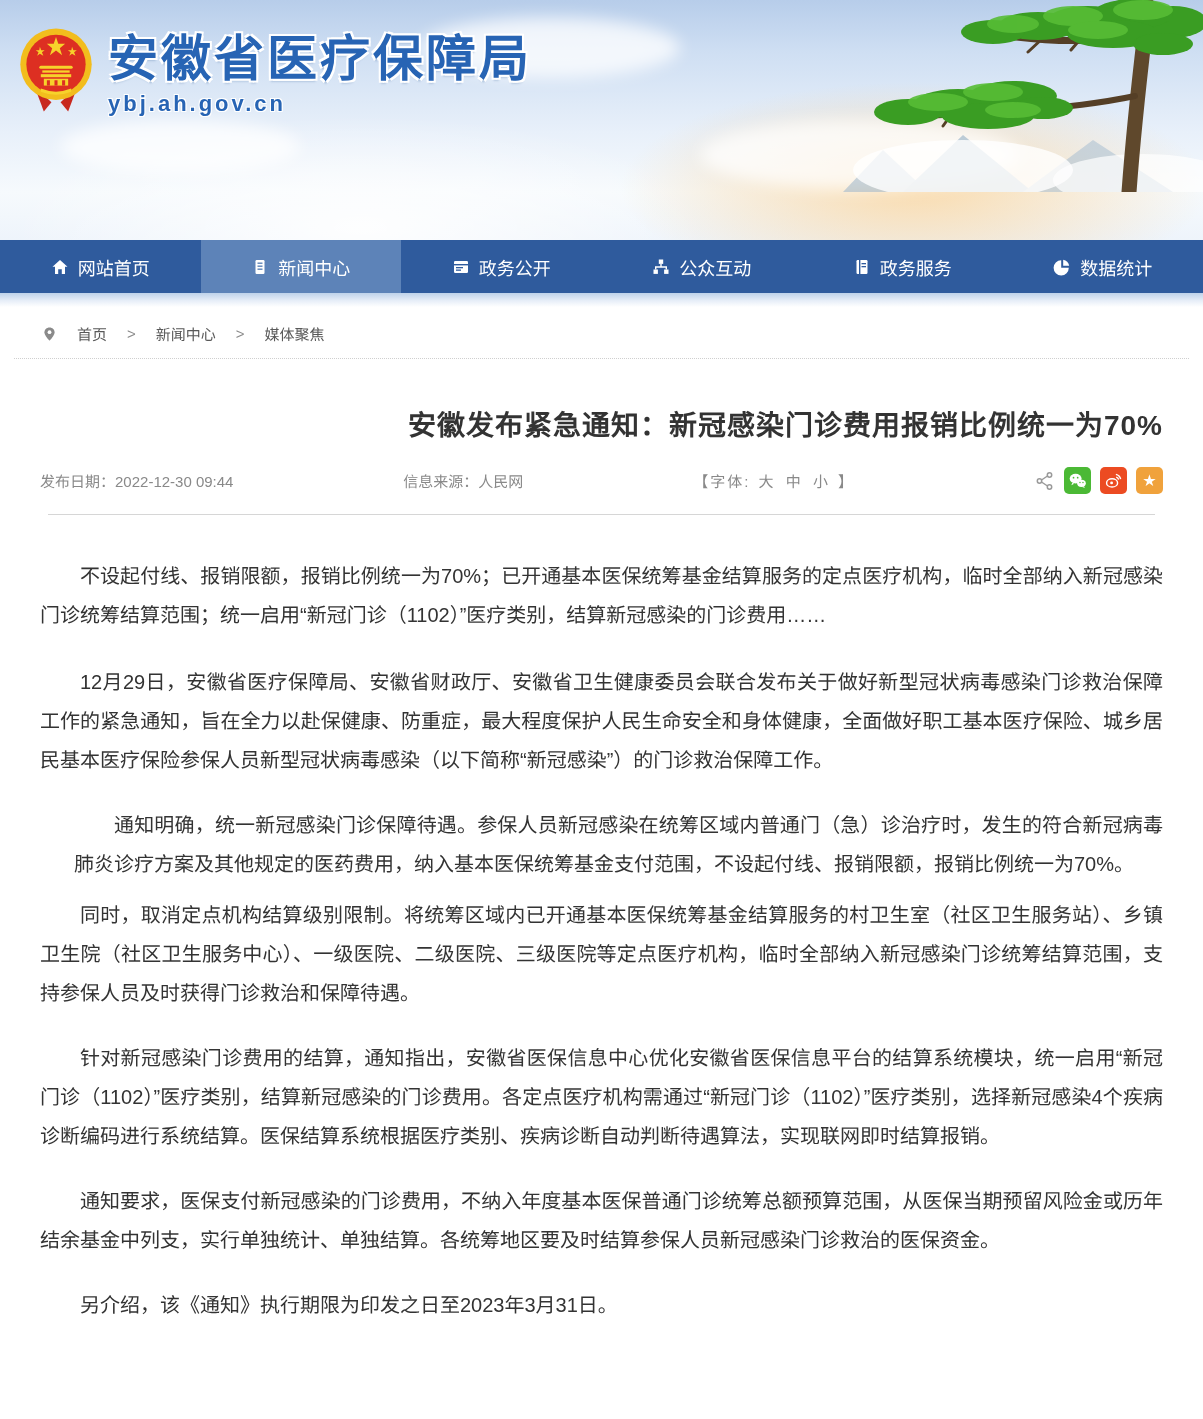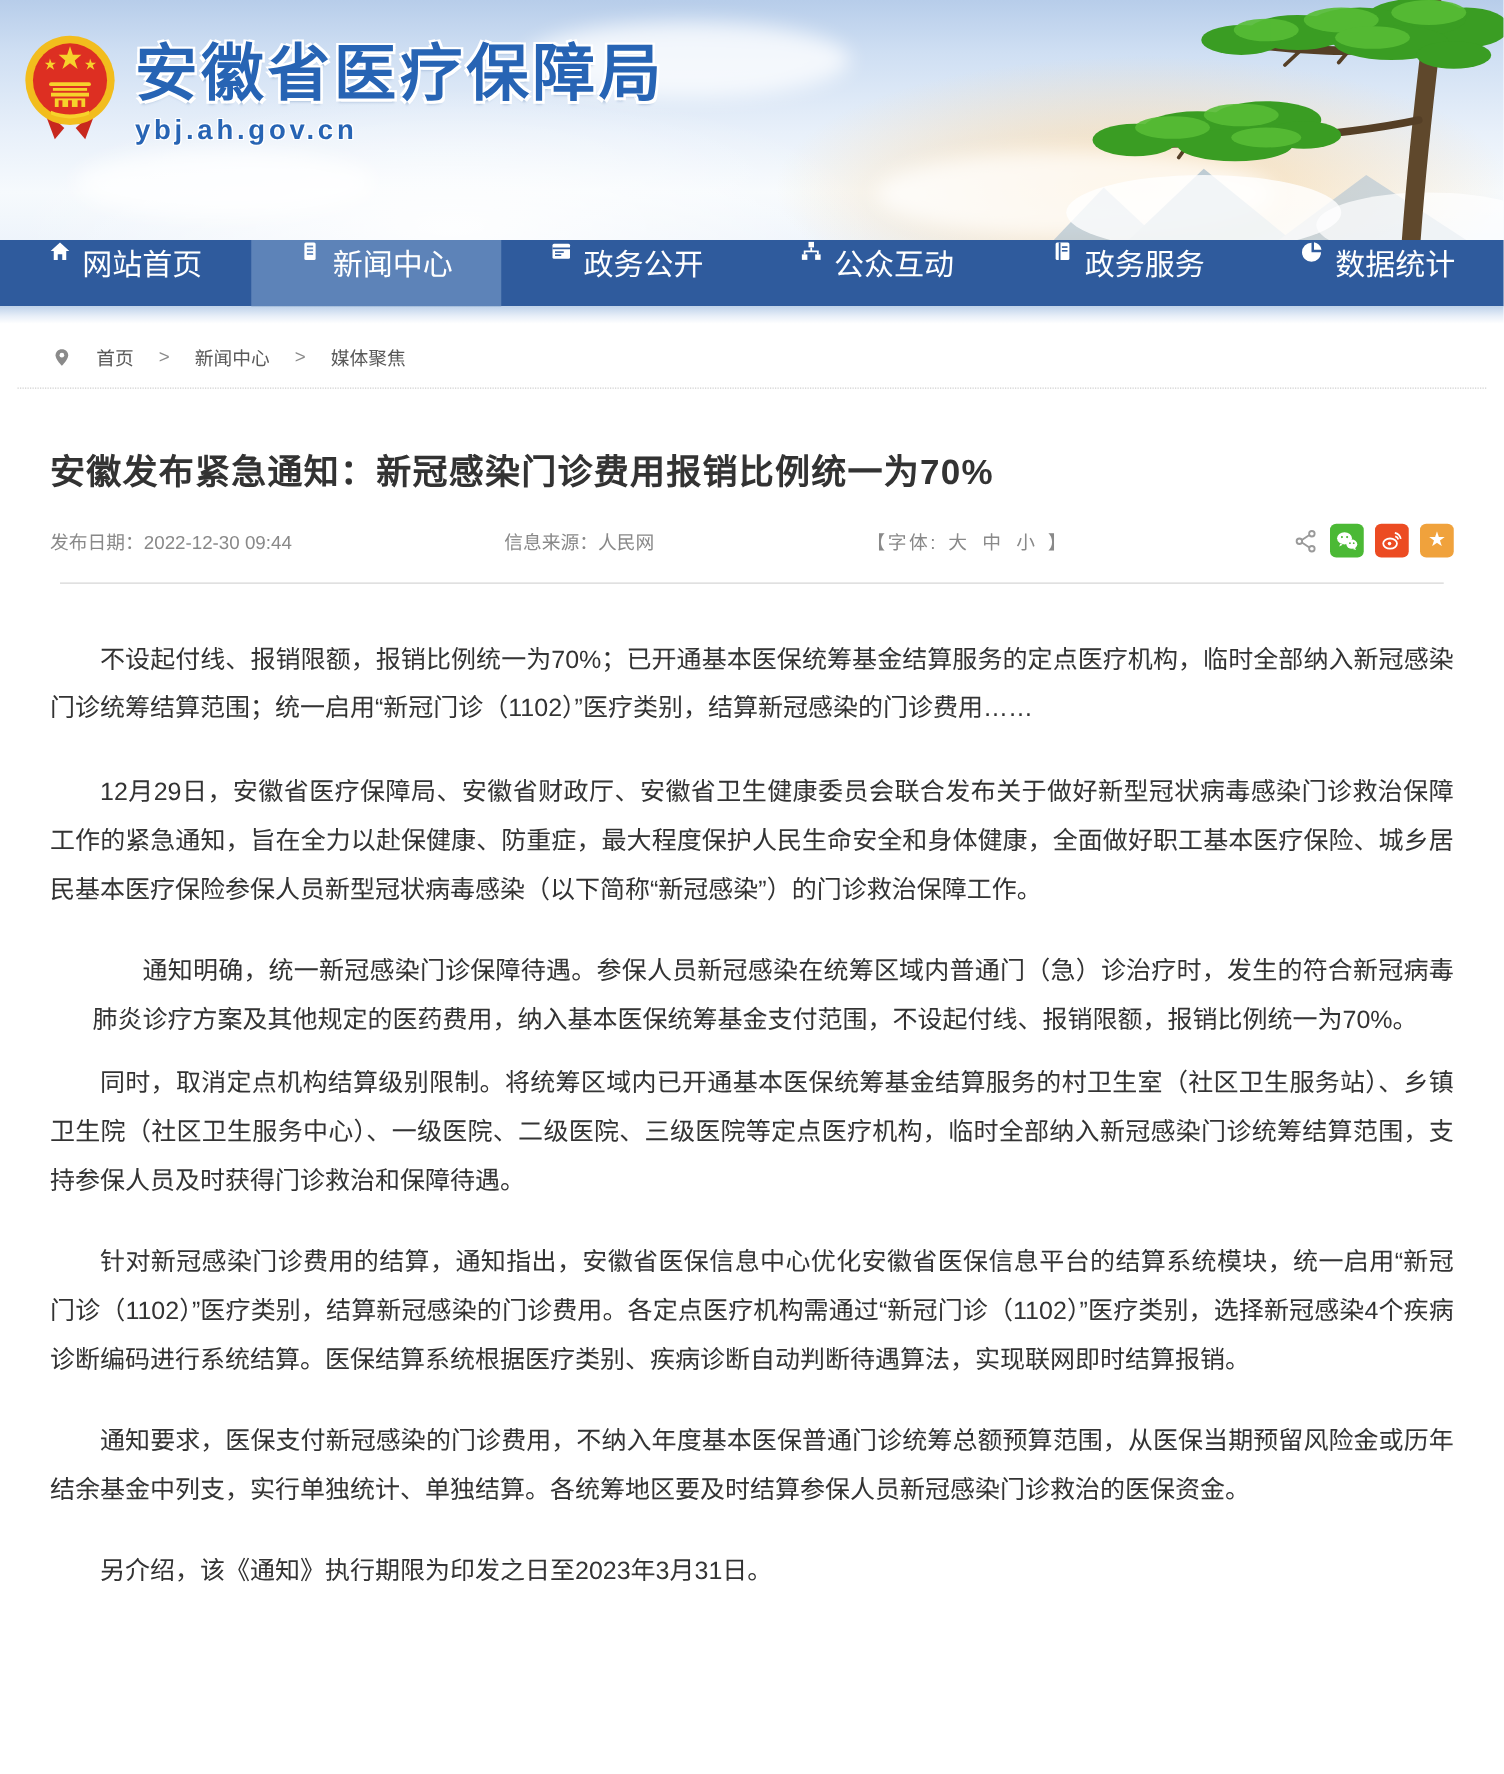--- a/index.html
+++ b/index.html
@@ -1,20 +1,20 @@
 <!DOCTYPE html>
 <html lang="zh-CN"><head>
 <meta charset="utf-8">
 <style>
   * { margin:0; padding:0; box-sizing:border-box; }
   html,body { width:1203px; background:#fff; font-family:"Liberation Sans","DejaVu Sans",sans-serif; }
 
   
   .site-header{
-    position:relative; height:192px; overflow:hidden;
+    position:relative; height:240px; overflow:hidden;
     background:
       radial-gradient(ellipse 420px 150px at 76% 78%, rgba(250,214,160,.85) 0%, rgba(250,214,160,0) 70%),
       radial-gradient(ellipse 500px 160px at 30% 95%, rgba(255,255,255,.9) 0%, rgba(255,255,255,0) 70%),
       linear-gradient(180deg,#b7cdea 0%,#cfdff3 22%,#e8f0fa 55%,#f6fafd 80%,#eef4fb 100%);
   }
   .cloud{ position:absolute; background:rgba(255,255,255,.75); border-radius:50%; filter:blur(8px); }
   .c1{ width:260px;height:60px; left:420px; top:18px;}
   .c2{ width:320px;height:70px; left:700px; top:120px;}
   .c3{ width:240px;height:54px; left:60px;  top:120px;}
   .header-brand{ position:absolute; left:18px; top:26px; display:flex; align-items:flex-start; }
@@ -23,36 +23,36 @@
   .site-title{
     font-size:50px; font-weight:bold; color:#2764b4; letter-spacing:3px; line-height:1.1;
     text-shadow:-2px -2px 0 #fff, 2px -2px 0 #fff, -2px 2px 0 #fff, 2px 2px 0 #fff, 0 3px 2px rgba(120,150,190,.45);
   }
   .site-domain{ font-size:22px; font-weight:bold; color:#2764b4; letter-spacing:3px; margin-top:4px;
     text-shadow:-1px -1px 0 #fff,1px -1px 0 #fff,-1px 1px 0 #fff,1px 1px 0 #fff; }
   .pine{ position:absolute; right:0; top:0; width:360px; height:192px; }
 
   
   .main-nav{ display:flex; height:53px; background:#2f5b9d; }
-  .nav-item{ flex:1 1 0; display:flex; align-items:flex-start; justify-content:center; gap:9px;
-    color:#fff; font-size:24px; cursor:pointer; }
+  .nav-item{ flex:1 1 0; display:flex; align-items:center; justify-content:center; gap:9px;
+    color:#fff; font-size:18px; cursor:pointer; }
   .nav-item.active{ background:#5d83b8; }
   .nav-icon{ display:inline-flex; }
   .nav-strip{ height:14px; background:linear-gradient(180deg,#bed2ea 0%,#e7eef8 55%,#ffffff 100%); }
 
   
   .breadcrumb-row{ padding:16px 0 14px 28px; margin:0 14px;
     display:flex; align-items:center; gap:20px; font-size:15px; color:#595959;
     border-bottom:1px dotted #cfcfcf;text-align:center; }
   .crumb{ color:#595959; cursor:pointer; text-decoration:none; }
   .crumb-sep{ color:#8a8a8a; }
 
   
   .article{ padding:44px 40px 30px; }
-  .article-title{ text-align:left; font-size:28px; font-weight:bold; color:#333;
+  .article-title{ text-align:right; font-size:28px; font-weight:bold; color:#333;
     font-family:"Liberation Sans","DejaVu Sans",sans-serif; letter-spacing:1px; }
   .article-meta{ margin-top:24px; display:flex; justify-content:space-between; align-items:center;
     font-size:15px; color:#898989; gap:4px; }
   .article-meta .chunk{ margin-right:10px; }
   .font-links{ letter-spacing:2px; }
   .font-link{ cursor:pointer; margin:0 2px; }
   .share-group{ display:flex; align-items:center; gap:9px; margin-left:10px; }
   .share-plain{ display:inline-flex; cursor:pointer; }
   .share-btn{ width:27px; height:27px; border-radius:5px; display:inline-flex;
     align-items:center; justify-content:center; cursor:pointer; }

